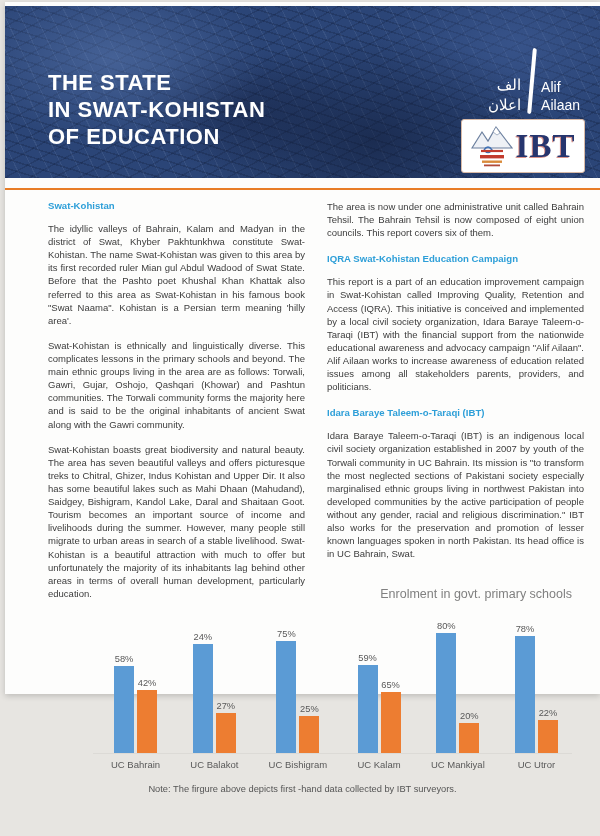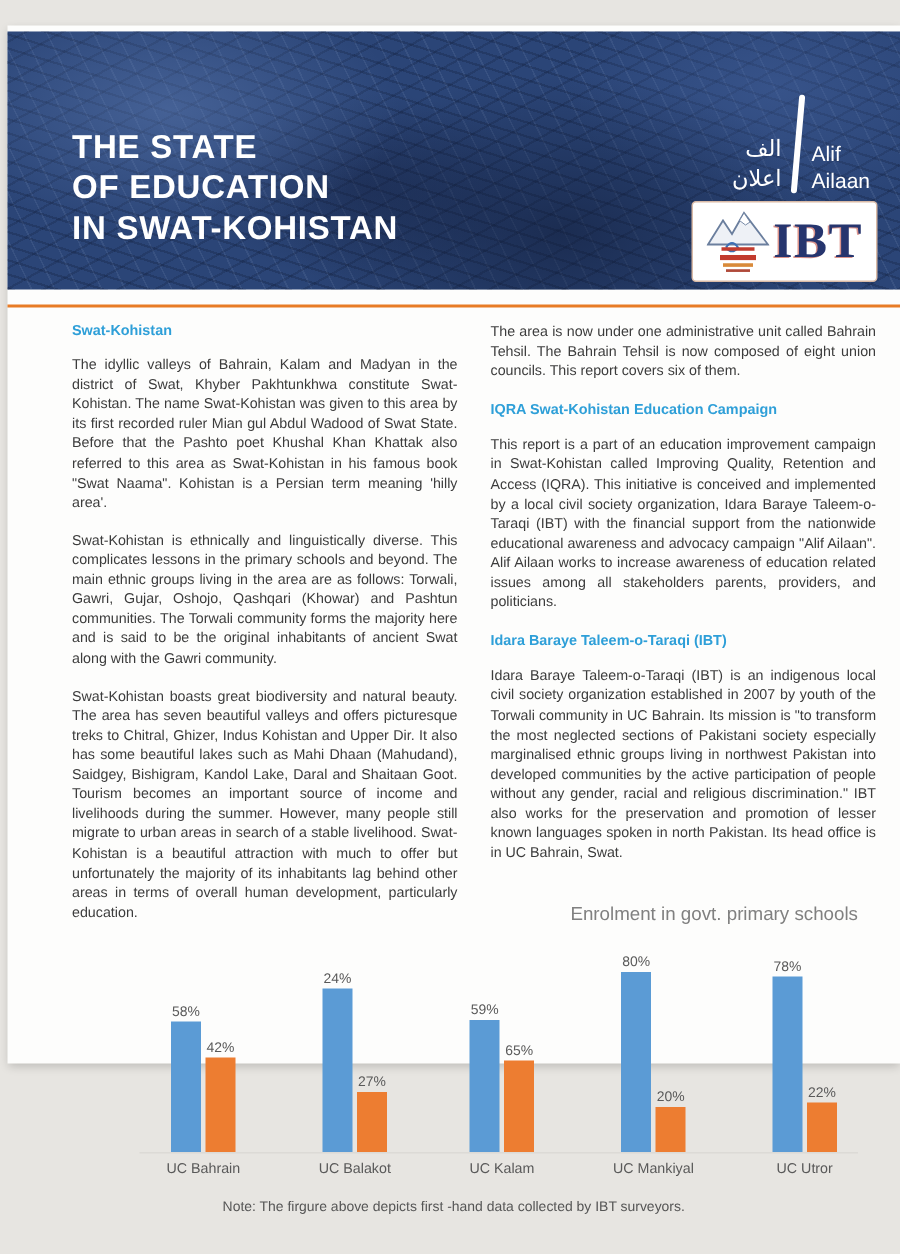--- a/index.html
+++ b/index.html
@@ -3,21 +3,21 @@
 <meta charset="utf-8">
 <style>
   html,body{margin:0;padding:0;}
   body{
     width:600px;height:836px;position:relative;overflow:hidden;
     background:#e7e5e1;
     font-family:"Liberation Sans", sans-serif;
     -webkit-font-smoothing:antialiased;
   }
   .page{
-    position:absolute;left:5px;top:17px;right:0;height:692px;
+    position:absolute;left:5px;top:2px;right:0;height:692px;
     background:#fdfdfc;box-shadow:0 2px 6px rgba(0,0,0,.18);
   }
   
   .banner{
     position:absolute;left:0;right:0;top:4px;height:172px;
     background-color:#2b4577;
     background-image:
       radial-gradient(ellipse 220px 120px at 18% 30%, rgba(95,125,180,.5), rgba(95,125,180,0) 70%),
       radial-gradient(ellipse 260px 150px at 62% 78%, rgba(14,24,50,.55), rgba(14,24,50,0) 70%),
       radial-gradient(ellipse 200px 110px at 86% 22%, rgba(70,100,160,.45), rgba(70,100,160,0) 70%),
@@ -78,22 +78,22 @@
   }
 </style>
 </head>
 <body>
 
 <div class="page">
 
   <div class="banner">
     <div class="banner-title">
       <span>THE STATE</span>
+      <span>IN SWAT-KOHISTAN</span>
       <span>OF EDUCATION</span>
-      <span>IN SWAT-KOHISTAN</span>
     </div>
 
     <div class="logo-alif">
       <div class="alif-ar">
         <div>الف</div>
         <div>اعلان</div>
       </div>
       <div class="alif-bar"></div>
       <div class="alif-en">
         <div>Alif</div>
@@ -160,20 +160,33 @@
             <div class="barcol">
               <div class="pct">27%</div>
               <div class="bar" style="height: 40.5px; background: rgb(237, 125, 49);"></div>
             </div>
           </div>
           <div class="cat">UC Balakot</div>
         </div>
         <div class="group">
           <div class="pair">
             <div class="barcol">
+              <div class="pct">75%</div>
+              <div class="bar" style="height: 112.5px; background: rgb(91, 155, 213);"></div>
+            </div>
+            <div class="barcol">
+              <div class="pct">25%</div>
+              <div class="bar" style="height: 37.5px; background: rgb(237, 125, 49);"></div>
+            </div>
+          </div>
+          <div class="cat">UC Bishigram</div>
+        </div>
+        <div class="group">
+          <div class="pair">
+            <div class="barcol">
               <div class="pct">59%</div>
               <div class="bar" style="height: 88.5px; background: rgb(91, 155, 213);"></div>
             </div>
             <div class="barcol">
               <div class="pct">65%</div>
               <div class="bar" style="height: 61.5px; background: rgb(237, 125, 49);"></div>
             </div>
           </div>
           <div class="cat">UC Kalam</div>
         </div>

